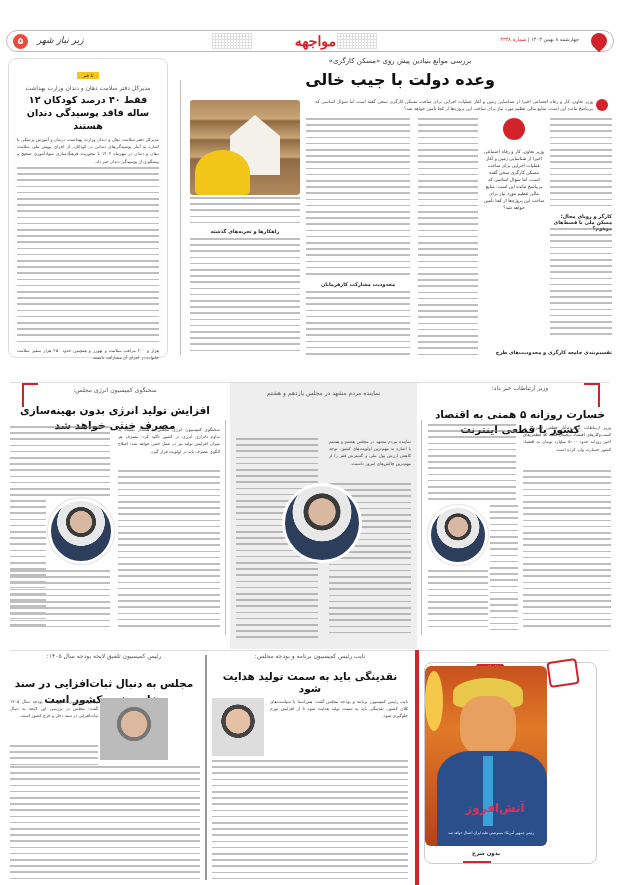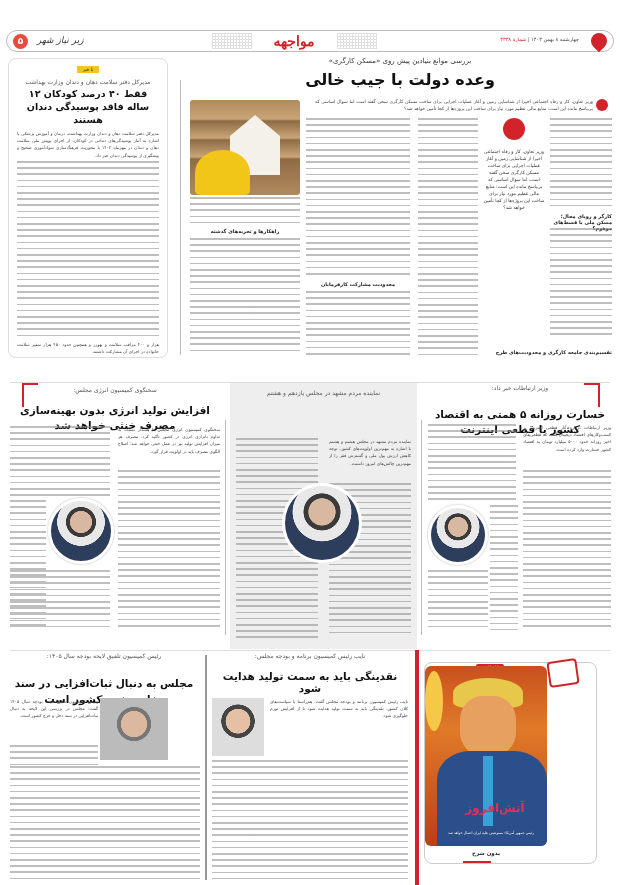--- a/index.html
+++ b/index.html
@@ -2,21 +2,21 @@
 <html><head>
 <meta charset="utf-8">
 <style>
 *{box-sizing:border-box;margin:0;padding:0}
 body{width:620px;height:885px;background:#fff;font-family:"DejaVu Sans",sans-serif;direction:rtl;overflow:hidden;position:relative;color:#222}
 .abs{position:absolute}
 .hdr{left:6px;top:30px;width:608px;height:22px;border:1px solid #bbb;border-radius:12px;background:#fff}
 .hdr .dt{position:absolute;right:34px;top:5px;font-size:5px;color:#444}
 .hdr .dt .num{color:#d2232a}
 .hdr .pin{position:absolute;right:6px;top:2px;width:16px;height:16px;border-radius:50% 50% 50% 0;background:#d2232a;transform:rotate(-45deg)}
-.hdr .logo{position:absolute;left:245px;top:2px;width:84px;height:18px;color:#d2232a;font-family:"DejaVu Serif",serif;font-size:14px;font-weight:bold;text-align:center;line-height:16px}
+.hdr .logo{position:absolute;left:245px;top:2px;width:84px;height:18px;color:#d2232a;font-family:"DejaVu Serif",serif;font-size:14px;font-weight:bold;line-height:16px}
 .hdr .grid{position:absolute;top:2px;height:16px;width:40px;background:repeating-linear-gradient(90deg,#ccc 0 1px,transparent 1px 3px),repeating-linear-gradient(0deg,#ccc 0 1px,transparent 1px 3px);opacity:.6}
 .hdr .sect{position:absolute;left:30px;top:4px;font-family:"DejaVu Serif",serif;font-style:italic;font-size:9px;color:#333}
 .hdr .pg{position:absolute;left:6px;top:3px;width:15px;height:15px;border-radius:50%;background:#e84c3d;color:#fff;font-size:9px;font-weight:bold;text-align:center;line-height:15px}
 .kick{font-size:6px;color:#555;text-align:center}
 .tag{background:#f5c518;color:#222;font-size:4.5px;padding:1px 6px;display:inline-block}
 .tagr{background:#d2232a;color:#fff;font-size:4.5px;padding:1px 6px;display:inline-block;border-radius:2px 2px 0 0}
 .txt{font-size:4.3px;line-height:7.2px;color:#444;text-align:justify}
 .txtl{background:repeating-linear-gradient(180deg,#8a8a8a 0 1.6px,transparent 1.6px 6.2px);opacity:.55}
 .h1{font-size:16px;font-weight:bold;color:#111;text-align:center}
 .h2{font-size:10.5px;font-weight:bold;color:#111;text-align:center;line-height:15px}
@@ -32,21 +32,21 @@
 <div class="abs hdr">
   <div class="pin"></div>
   <div class="dt"><span>چهارشنبه ۸ بهمن ۱۴۰۳</span> | <span class="num">شماره ۳۳۳۸</span></div>
   <div class="grid" style="left:205px"></div>
   <div class="grid" style="left:330px"></div>
   <div class="logo">مواجهه</div>
   <div class="sect">زیر نیاز شهر</div>
   <div class="pg">۵</div>
 </div>
 
-<div class="abs" style="left:8px;top:58px;width:160px;height:300px;border:1px solid #ddd;border-radius:8px;padding:6px 8px">
+<div class="abs" style="left:8px;top:58px;width:160px;height:300px;border:1px solid #ddd;border-radius:8px;padding:12px 8px">
   <div style="text-align:center;margin-top:-9px"><span class="tag">تا خبر</span></div>
   <div class="kick" style="margin-top:3px">مدیرکل دفتر سلامت دهان و دندان وزارت بهداشت</div>
   <div class="h2" style="font-size:9.5px;line-height:13px;margin-top:2px">فقط ۴۰ درصد کودکان ۱۲ ساله فاقد پوسیدگی دندان هستند</div>
   <div class="txt" style="margin-top:4px">مدیرکل دفتر سلامت دهان و دندان وزارت بهداشت، درمان و آموزش پزشکی با اشاره به آمار پوسیدگی‌های دندانی در کودکان، از اجرای پویش ملی سلامت دهان و دندان در مهرماه ۱۴۰۴ با محوریت فرهنگ‌سازی سواد‌آموزی صحیح و پیشگیری از پوسیدگی دندان خبر داد.</div>
   <div class="txtl" style="height:180px;margin-top:2px"></div>
   <div class="txt">هزار و ۴۰۰ مراقب سلامت و بهورز و همچنین حدود ۴۵۰ هزار سفیر سلامت خانواده در اجرای آن مشارکت داشتند.</div>
 </div>
 <div class="abs vline" style="left:180px;top:80px;height:275px"></div>
 
 <div class="abs kick" style="left:200px;top:57px;width:400px;font-size:7px;color:#333">بررسی موانع بنیادین پیش روی «مسکن کارگری»</div>

